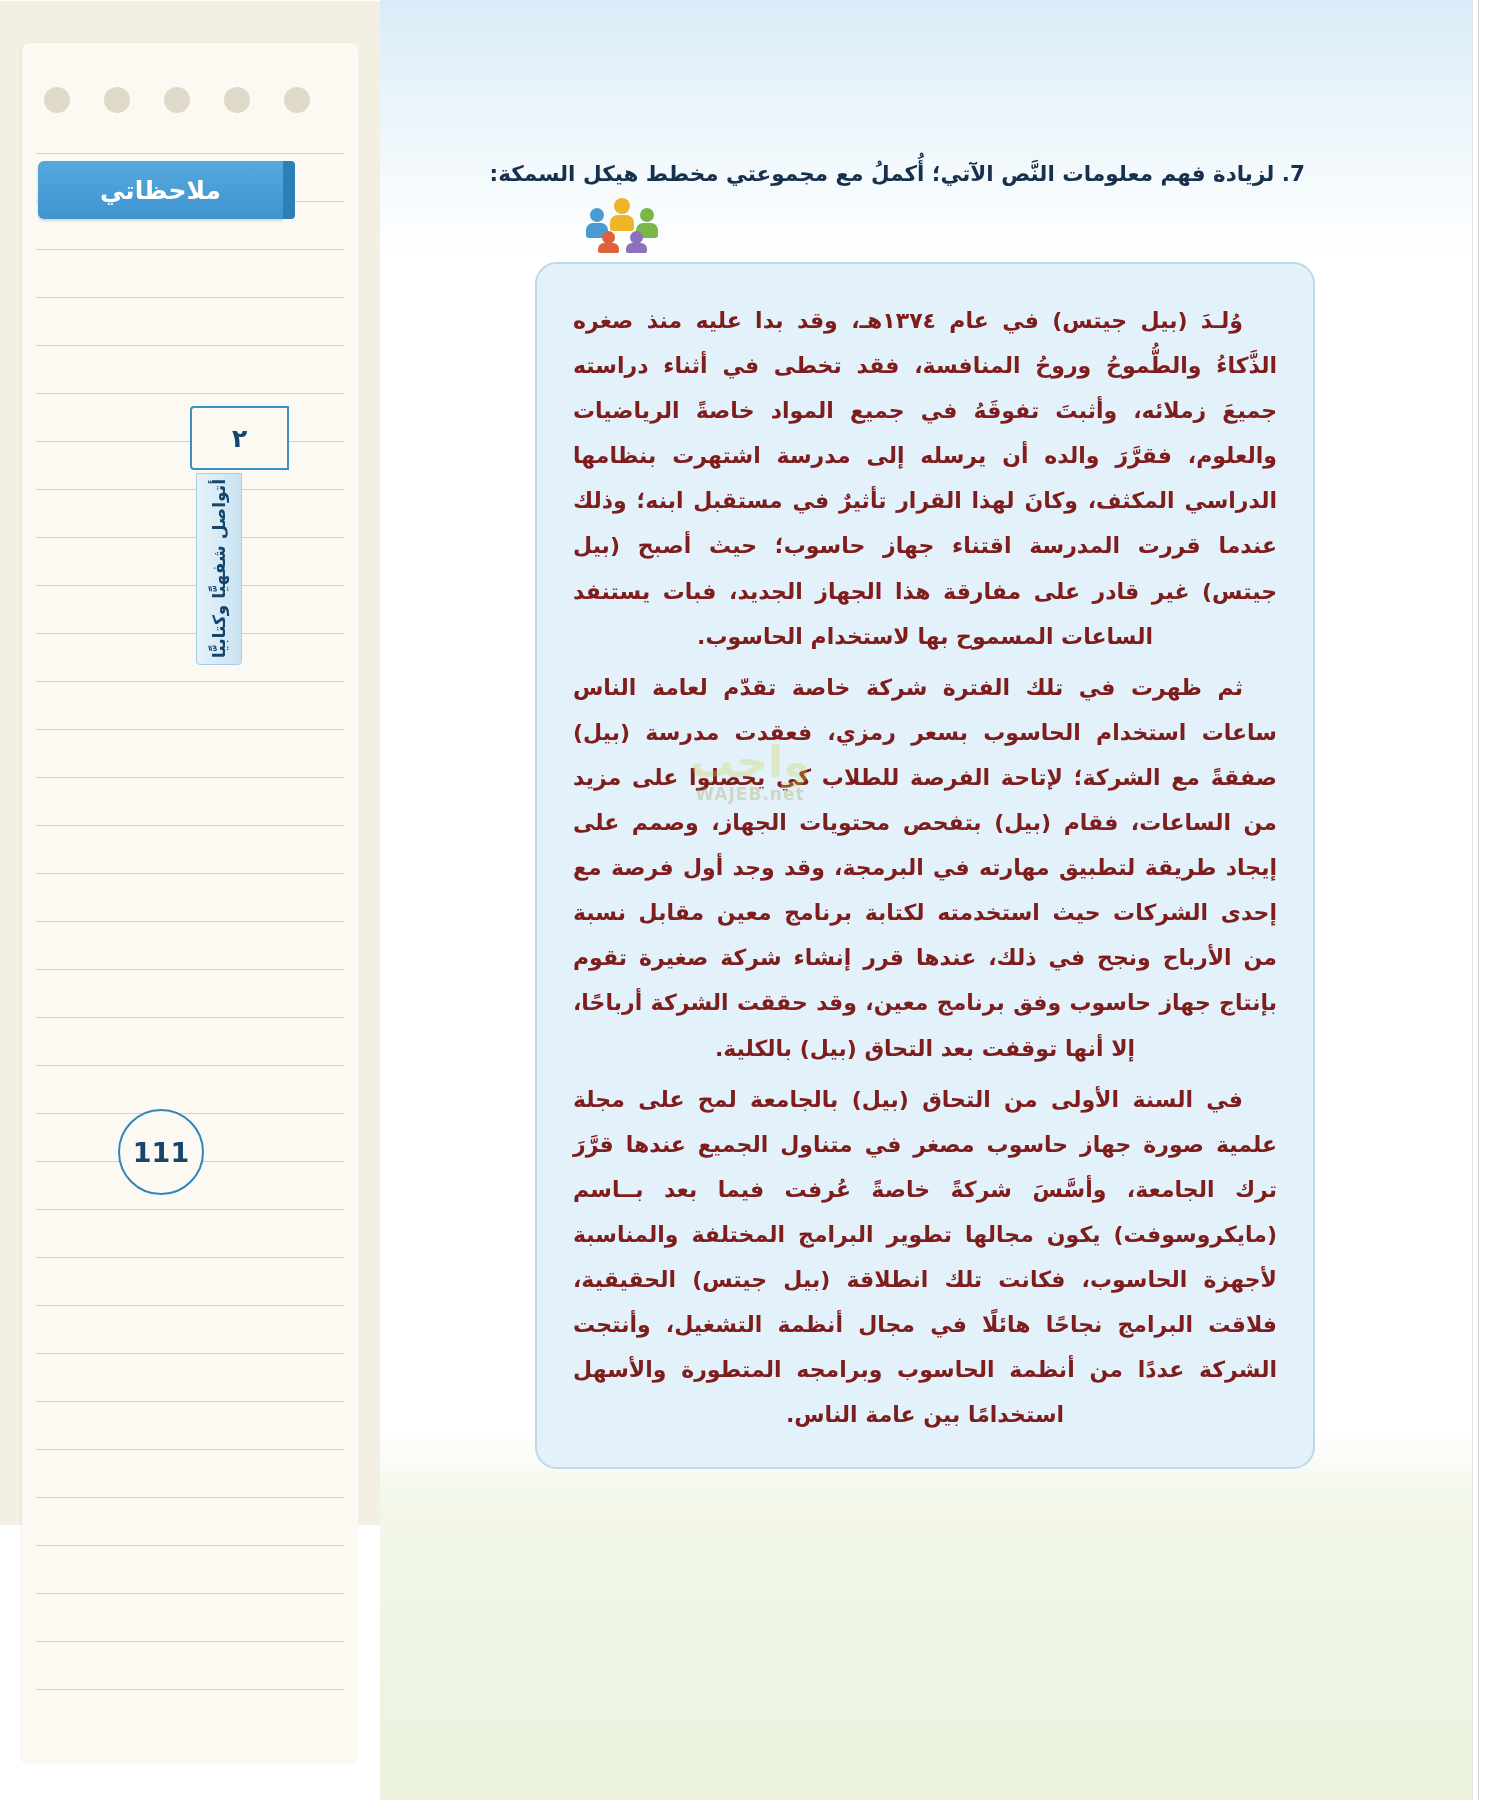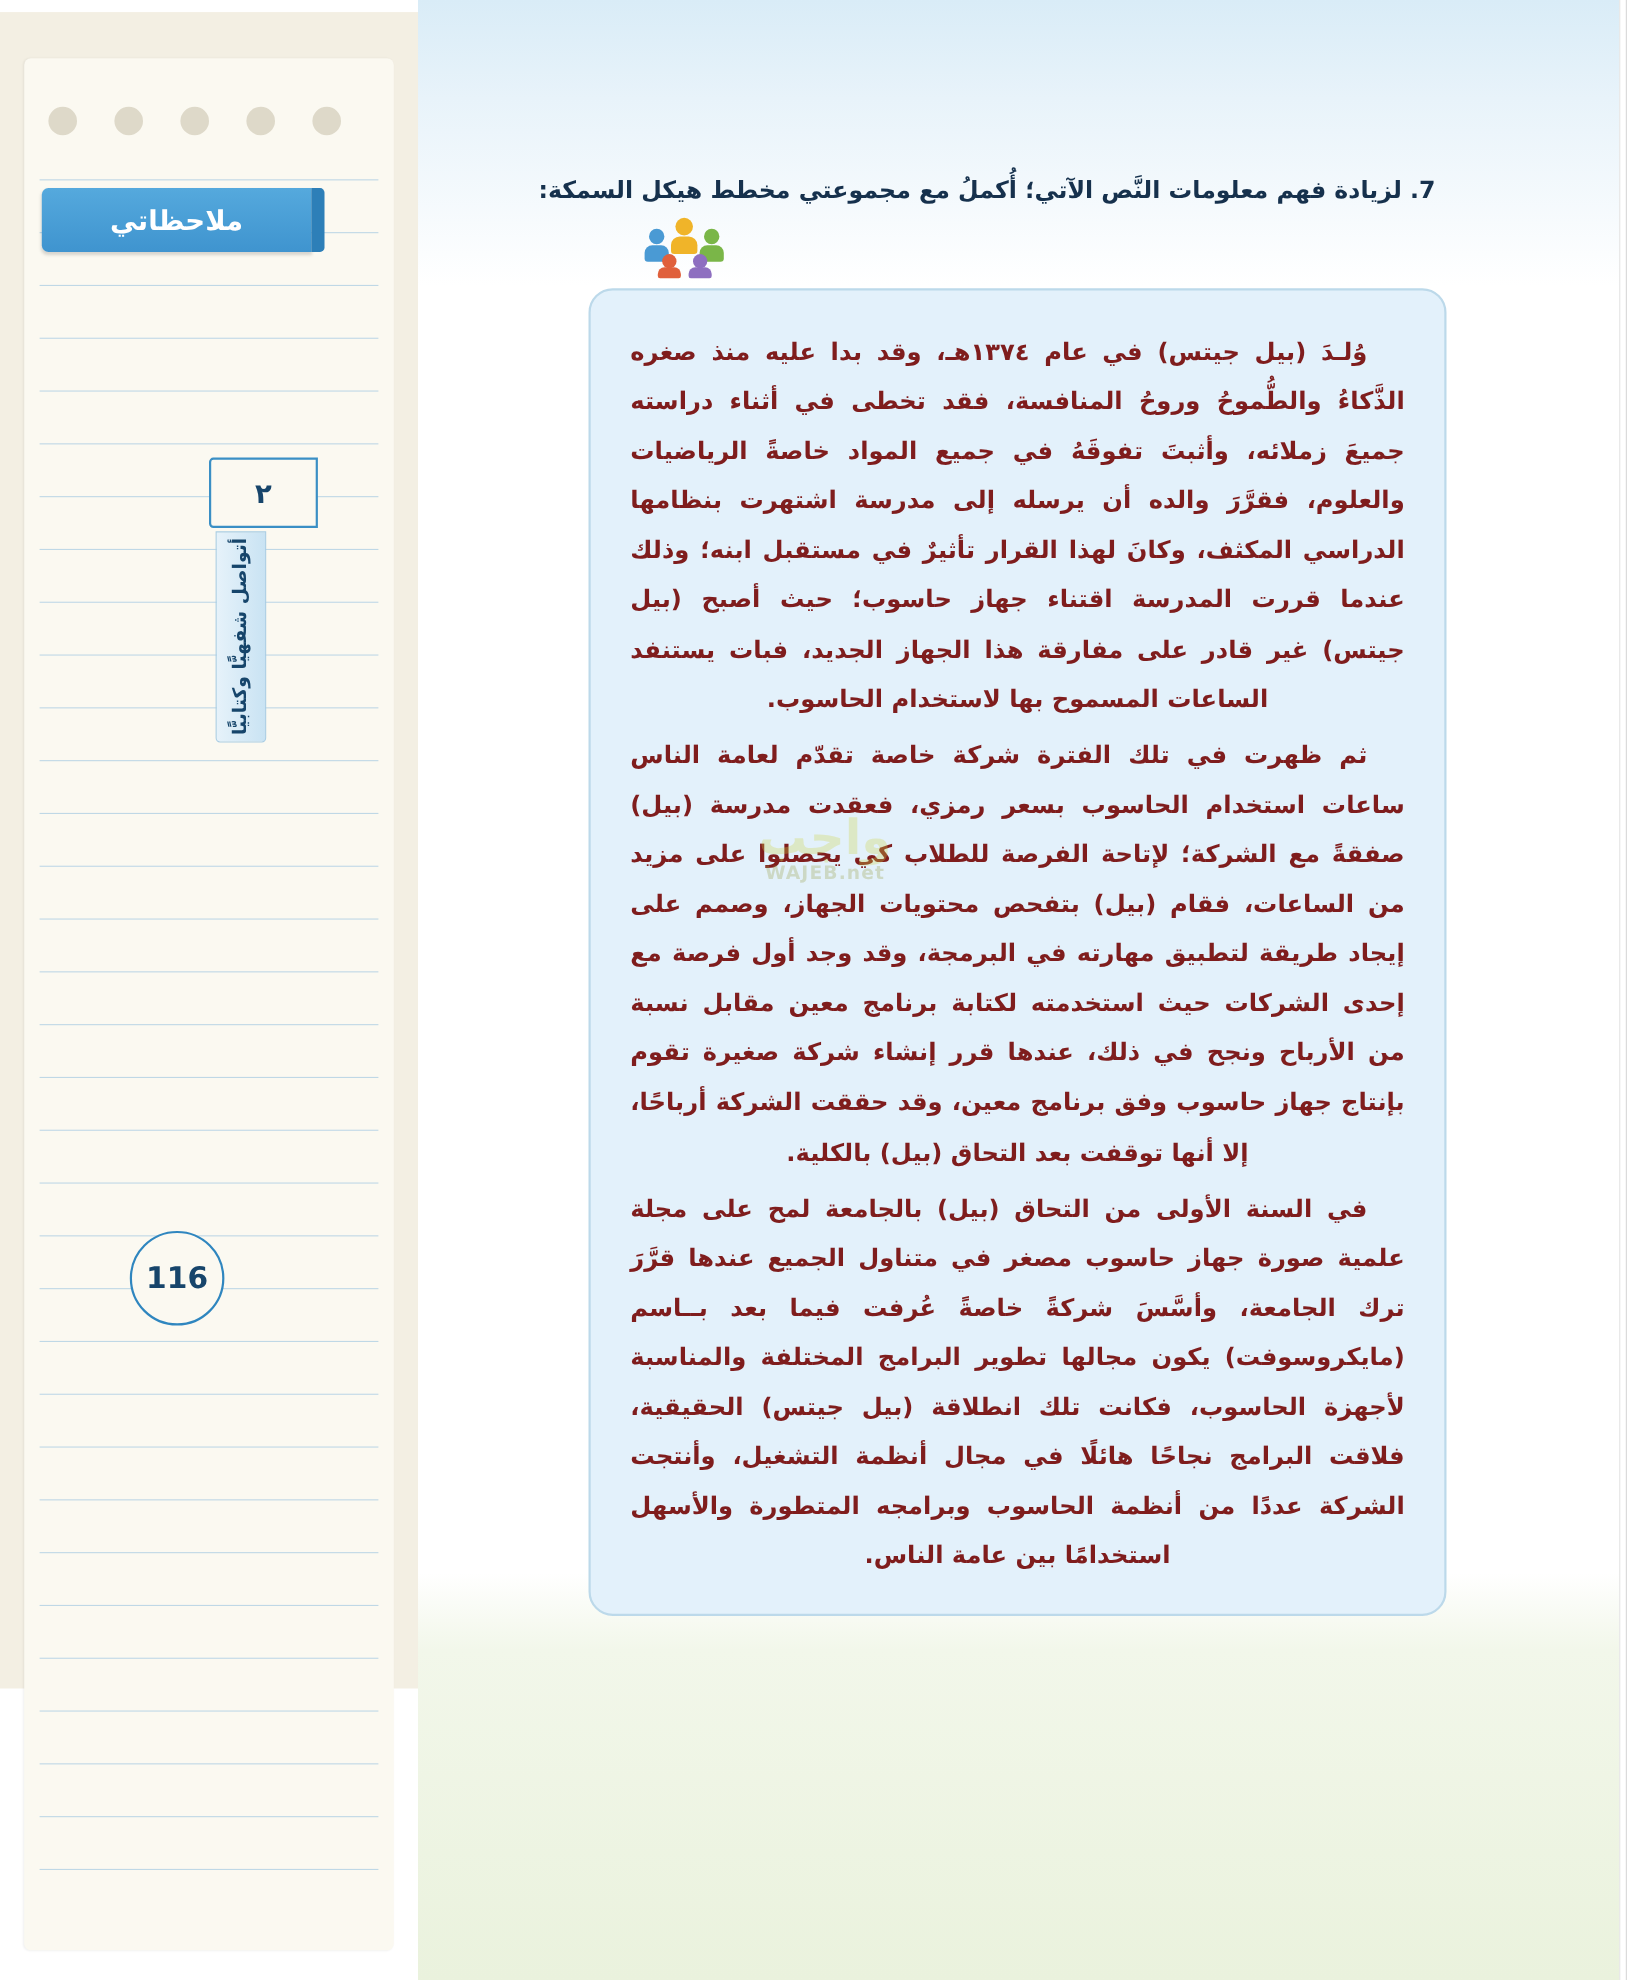--- a/index.html
+++ b/index.html
@@ -218,21 +218,21 @@
   #ministry-years {
     font-size: 15px;
     color: #9aaab4;
     margin-top: 2px;
     letter-spacing: 0.5px;
   }
 
   
   #notes-panel {
     position: absolute;
-    top: 11px;
+    top: 1px;
     left: 0;
     width: 380px;
     height: 1524px;
     background: #f3efe3;
     border-left: none;
     text-align: right;
   }
   #notes-paper {
     position: absolute;
     top: 42px;
@@ -497,19 +497,19 @@
     </div>
 
     <div id="notes-tab">ملاحظاتي</div>
     <div id="notes-tab-cap"></div>
 
     <div id="chapter-badge">٢</div>
     <div id="chapter-strip">
       <span>أتواصل شفهيًّا وكتابيًّا</span>
     </div>
 
-    <div id="page-number">116</div>
+    <div id="page-number">111</div>
   </div>
 
   <div id="page-edge"></div>
   <div id="edge-line"></div>
 
 </div>
 
 </body></html>

